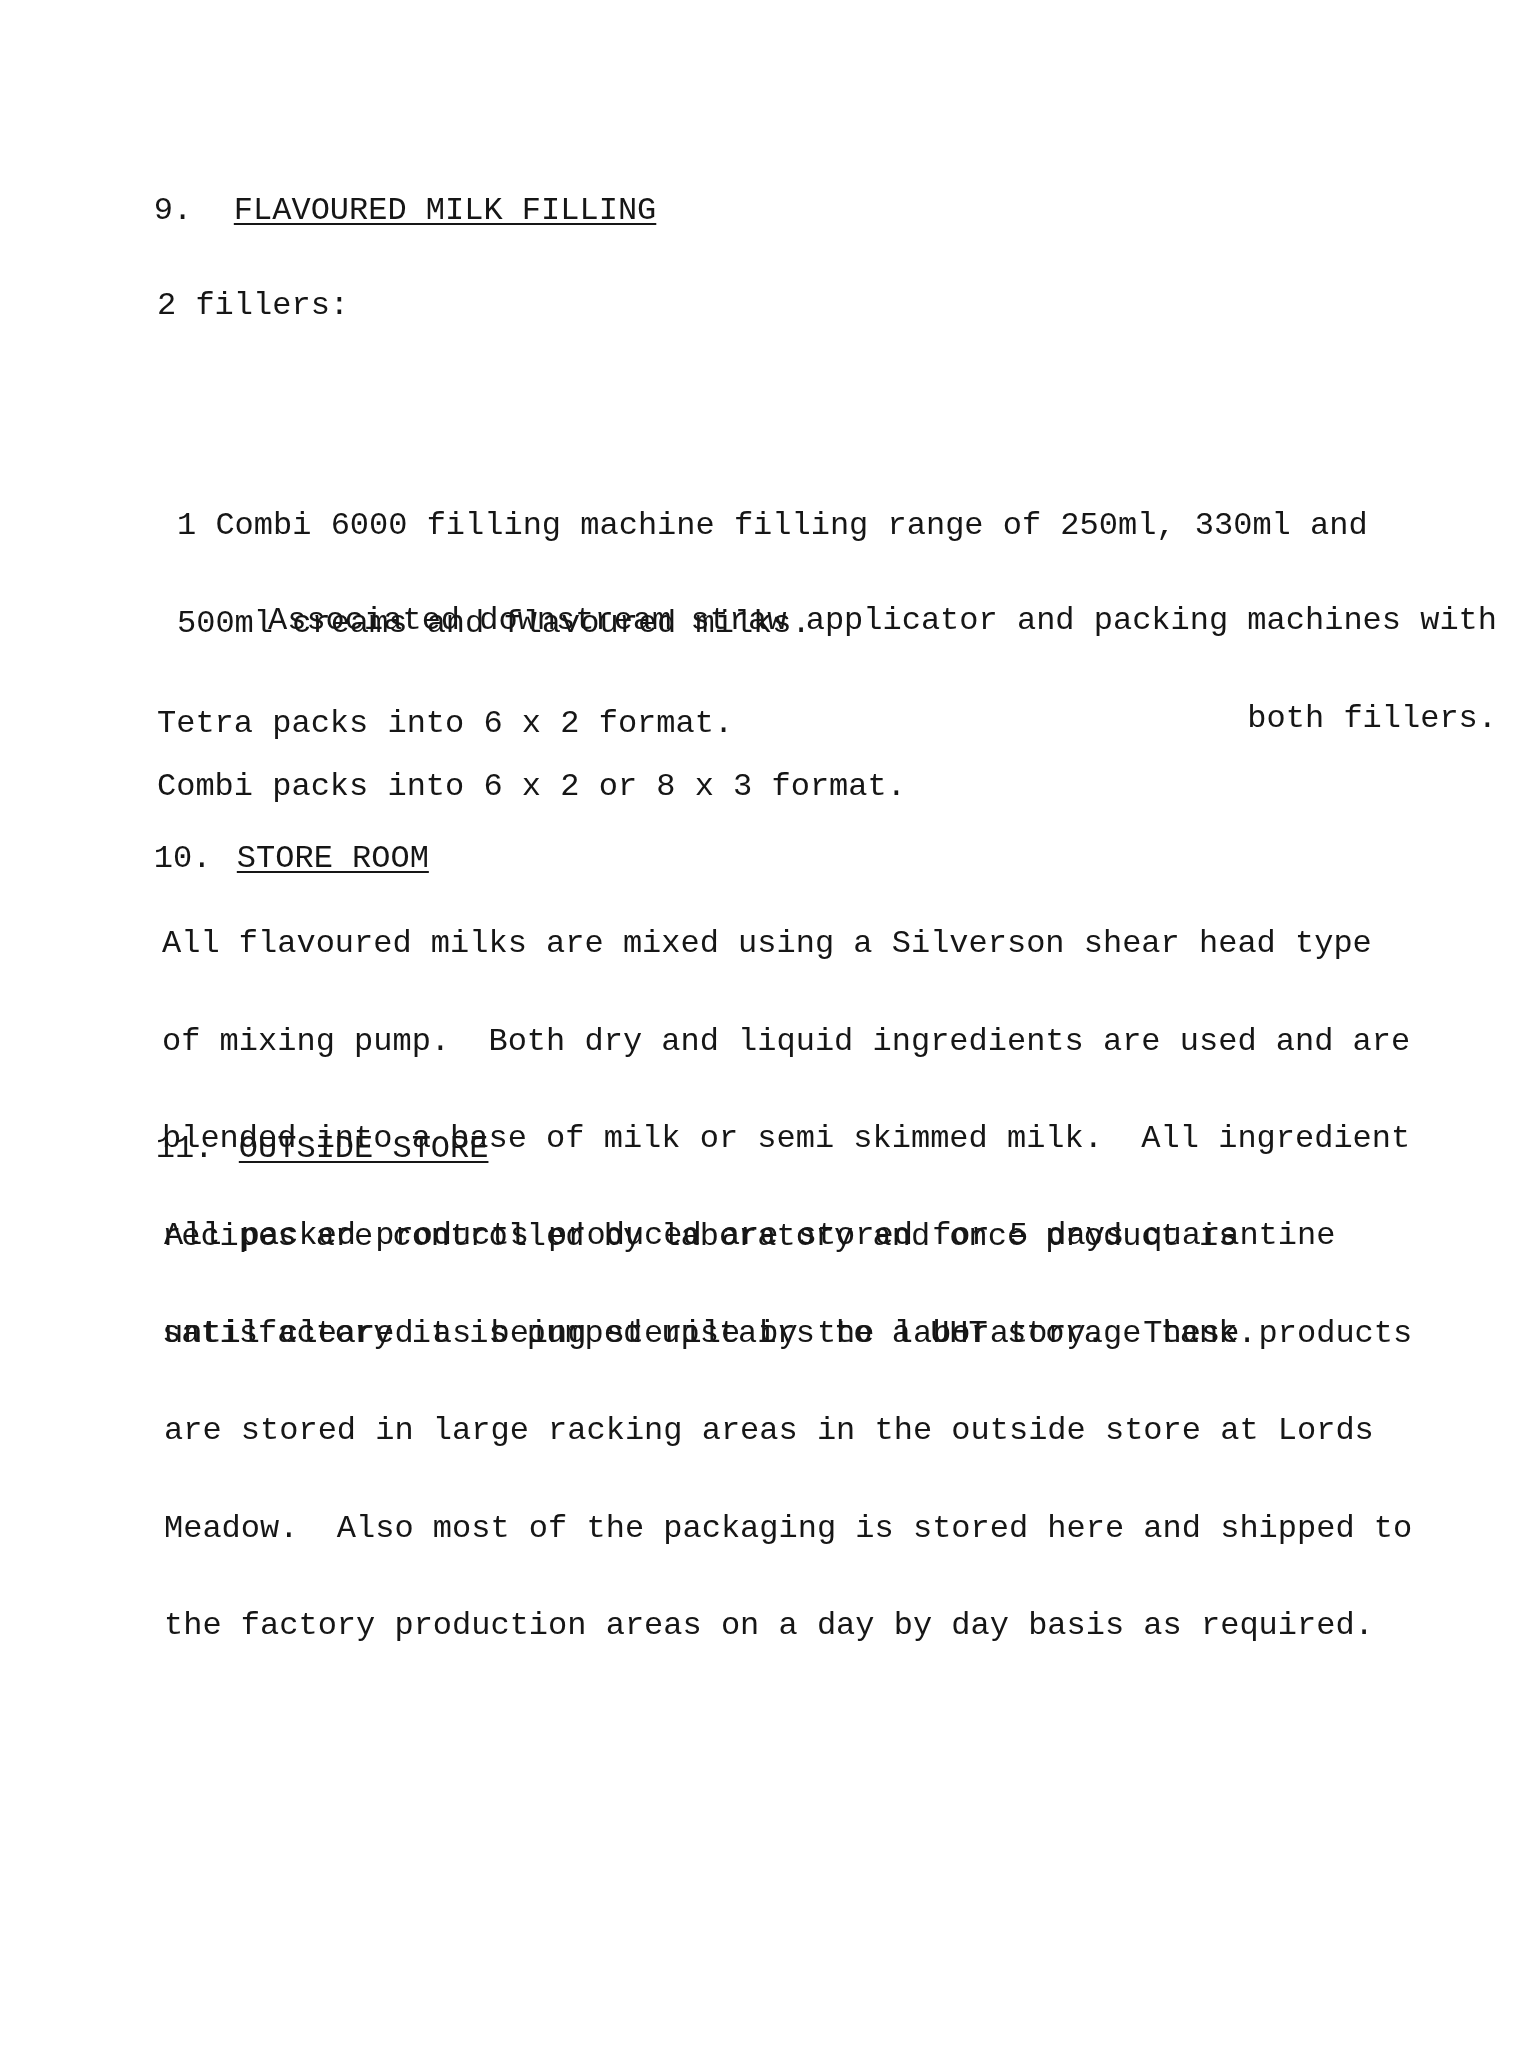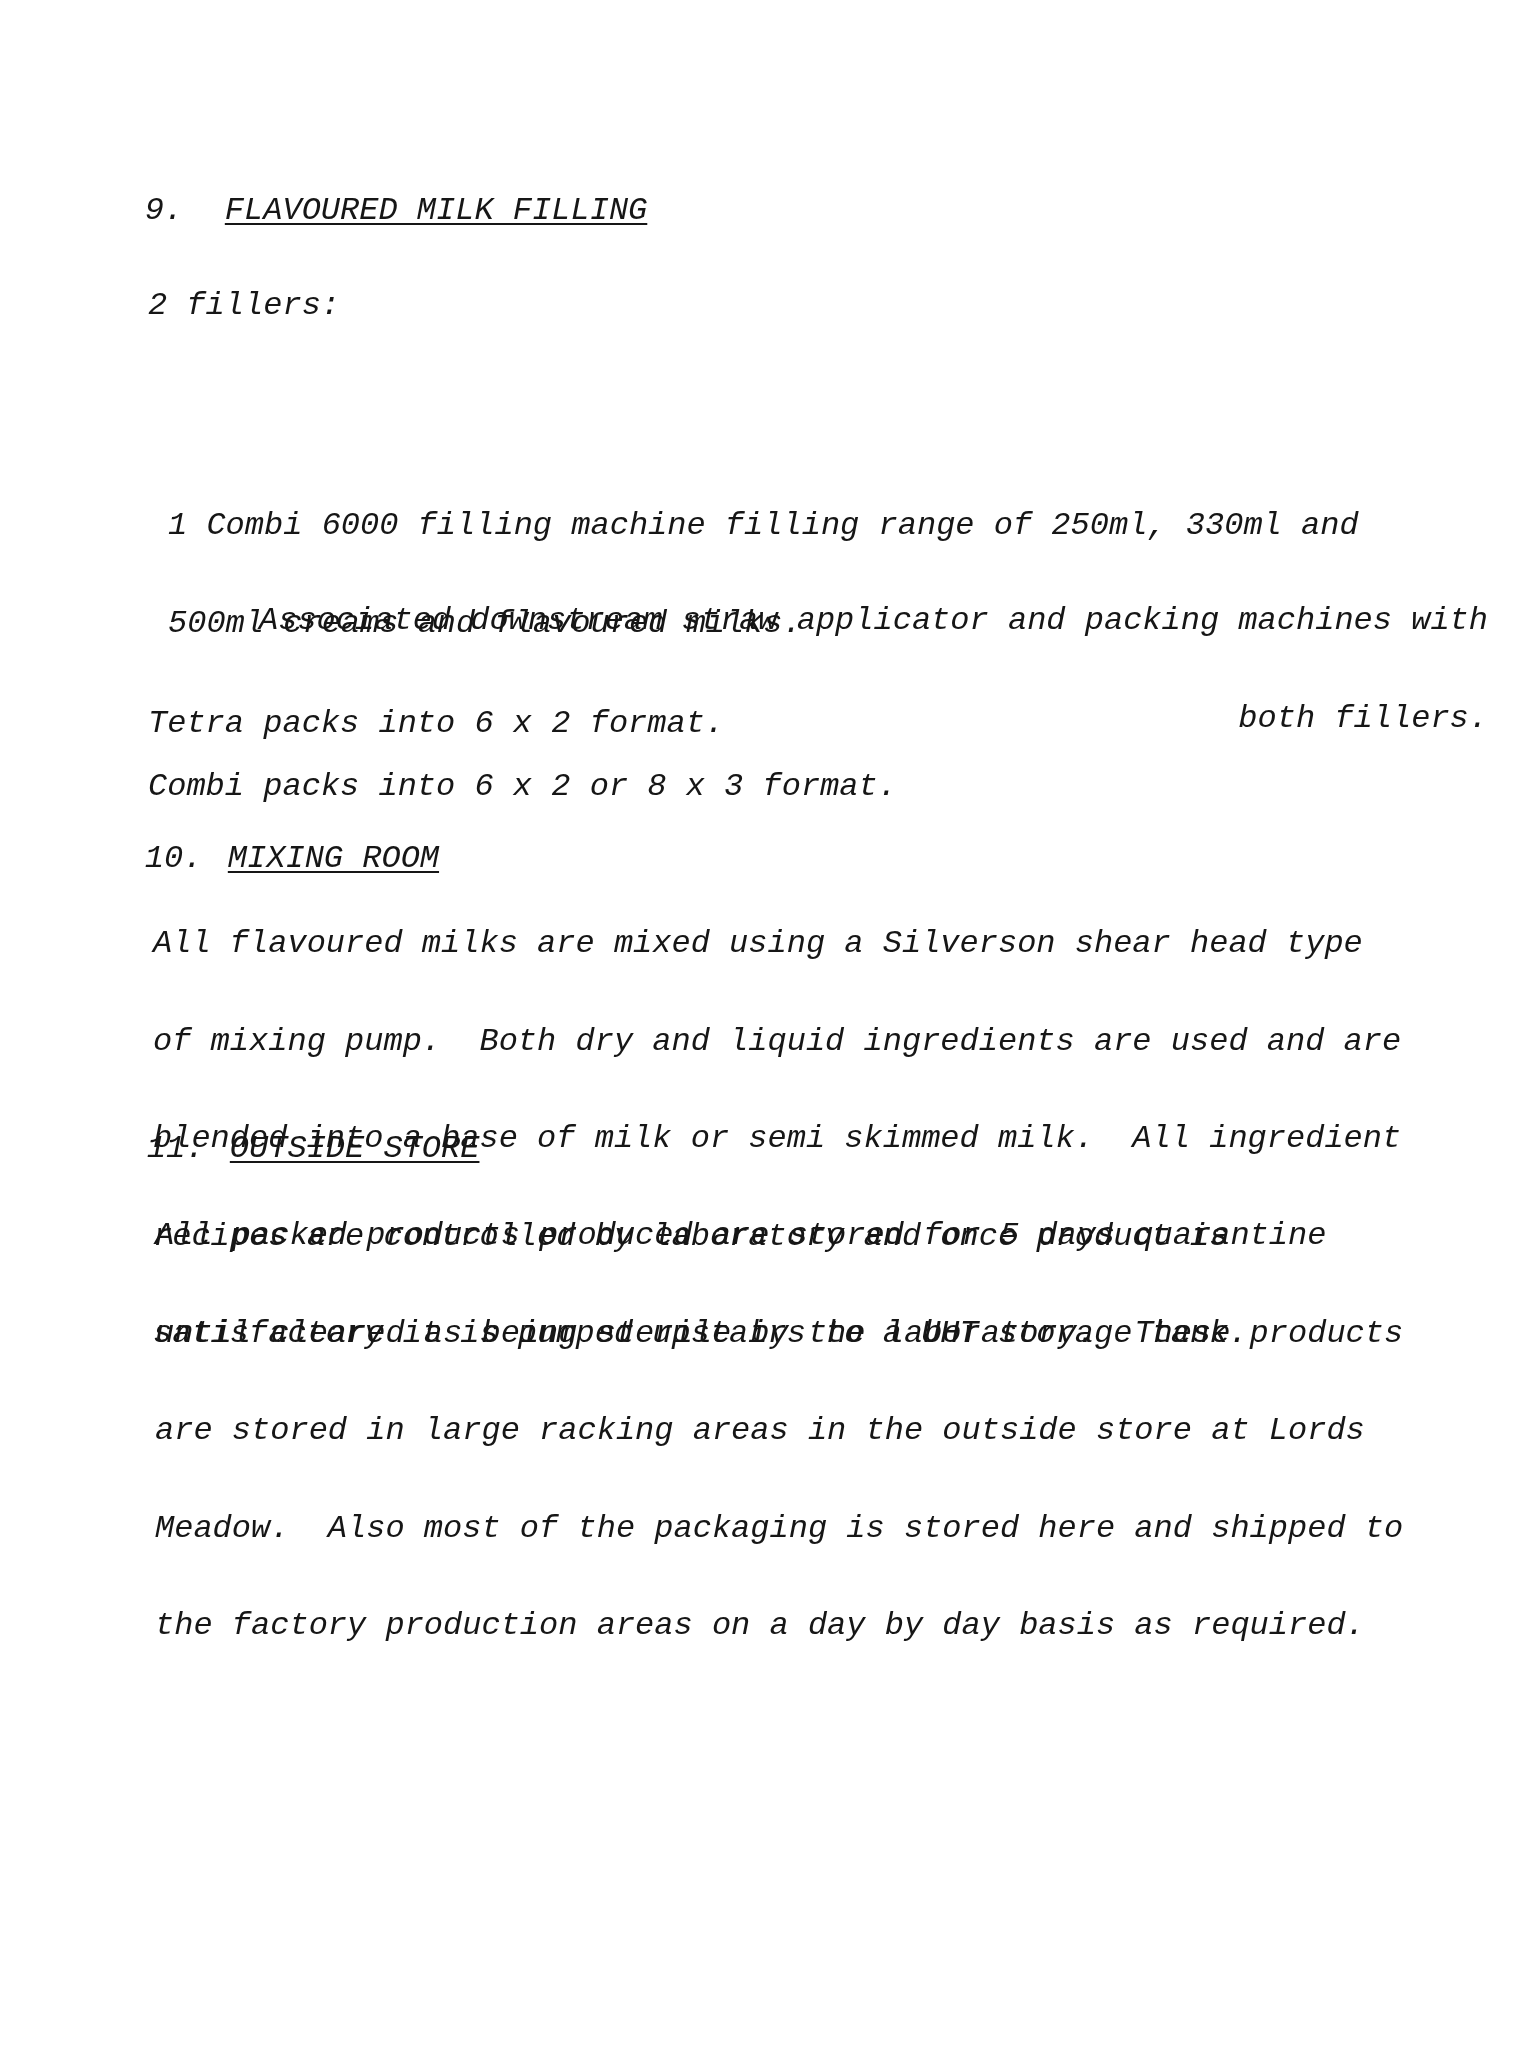--- a/index.html
+++ b/index.html
@@ -2,21 +2,21 @@
 <html><head>
 <meta charset="utf-8">
 <style>
   html, body { margin: 0; padding: 0; background: #ffffff; }
   body {
     width: 1519px; height: 2048px; position: relative; overflow: hidden;
     font-family: "Liberation Mono", "DejaVu Sans Mono", monospace;
     color: #161616;
     font-size: 32px;
   }
-  .page { position: absolute; left: 3px; top: 0; width: 1266px; height: 2048px; font-style: italic; }
+  .page { position: absolute; left: 12px; top: 0; width: 1266px; height: 2048px; }
   .section-heading { position: absolute; white-space: pre; line-height: 34px; }
   .section-heading .num { display: inline-block; }
   .section-heading .title { text-decoration: underline; text-underline-offset: 4px; text-decoration-thickness: 2px; }
   .para { position: absolute; left: 145px; width: 1340px; white-space: pre; line-height: 32.5px; }
   .para .line { display: block; }
 </style>
 </head>
 <body>
 
 <div class="page">
@@ -42,21 +42,21 @@
 
   <div class="para" style="top:643px;">
     <span class="line">Tetra packs into 6 x 2 format.</span>
   </div>
 
   <div class="para" style="top:706px;">
     <span class="line">Combi packs into 6 x 2 or 8 x 3 format.</span>
   </div>
 
   <div class="section-heading" style="left:65px; top:808px;">
-    <span class="num" style="width:83px;">10.</span><span class="title">MIXING ROOM</span>
+    <span class="num" style="width:83px;">10.</span><span class="title">STORE ROOM</span>
   </div>
 
   <div class="para" style="left:150px; top:863px;">
     <span class="line">All flavoured milks are mixed using a Silverson shear head type</span>
     <span class="line">of mixing pump.  Both dry and liquid ingredients are used and are</span>
     <span class="line">blended into a base of milk or semi skimmed milk.  All ingredient</span>
     <span class="line">recipes are controlled by laboratory and once product is</span>
     <span class="line">satisfactory it is pumped upstairs to a UHT storage tank.</span>
   </div>
 

